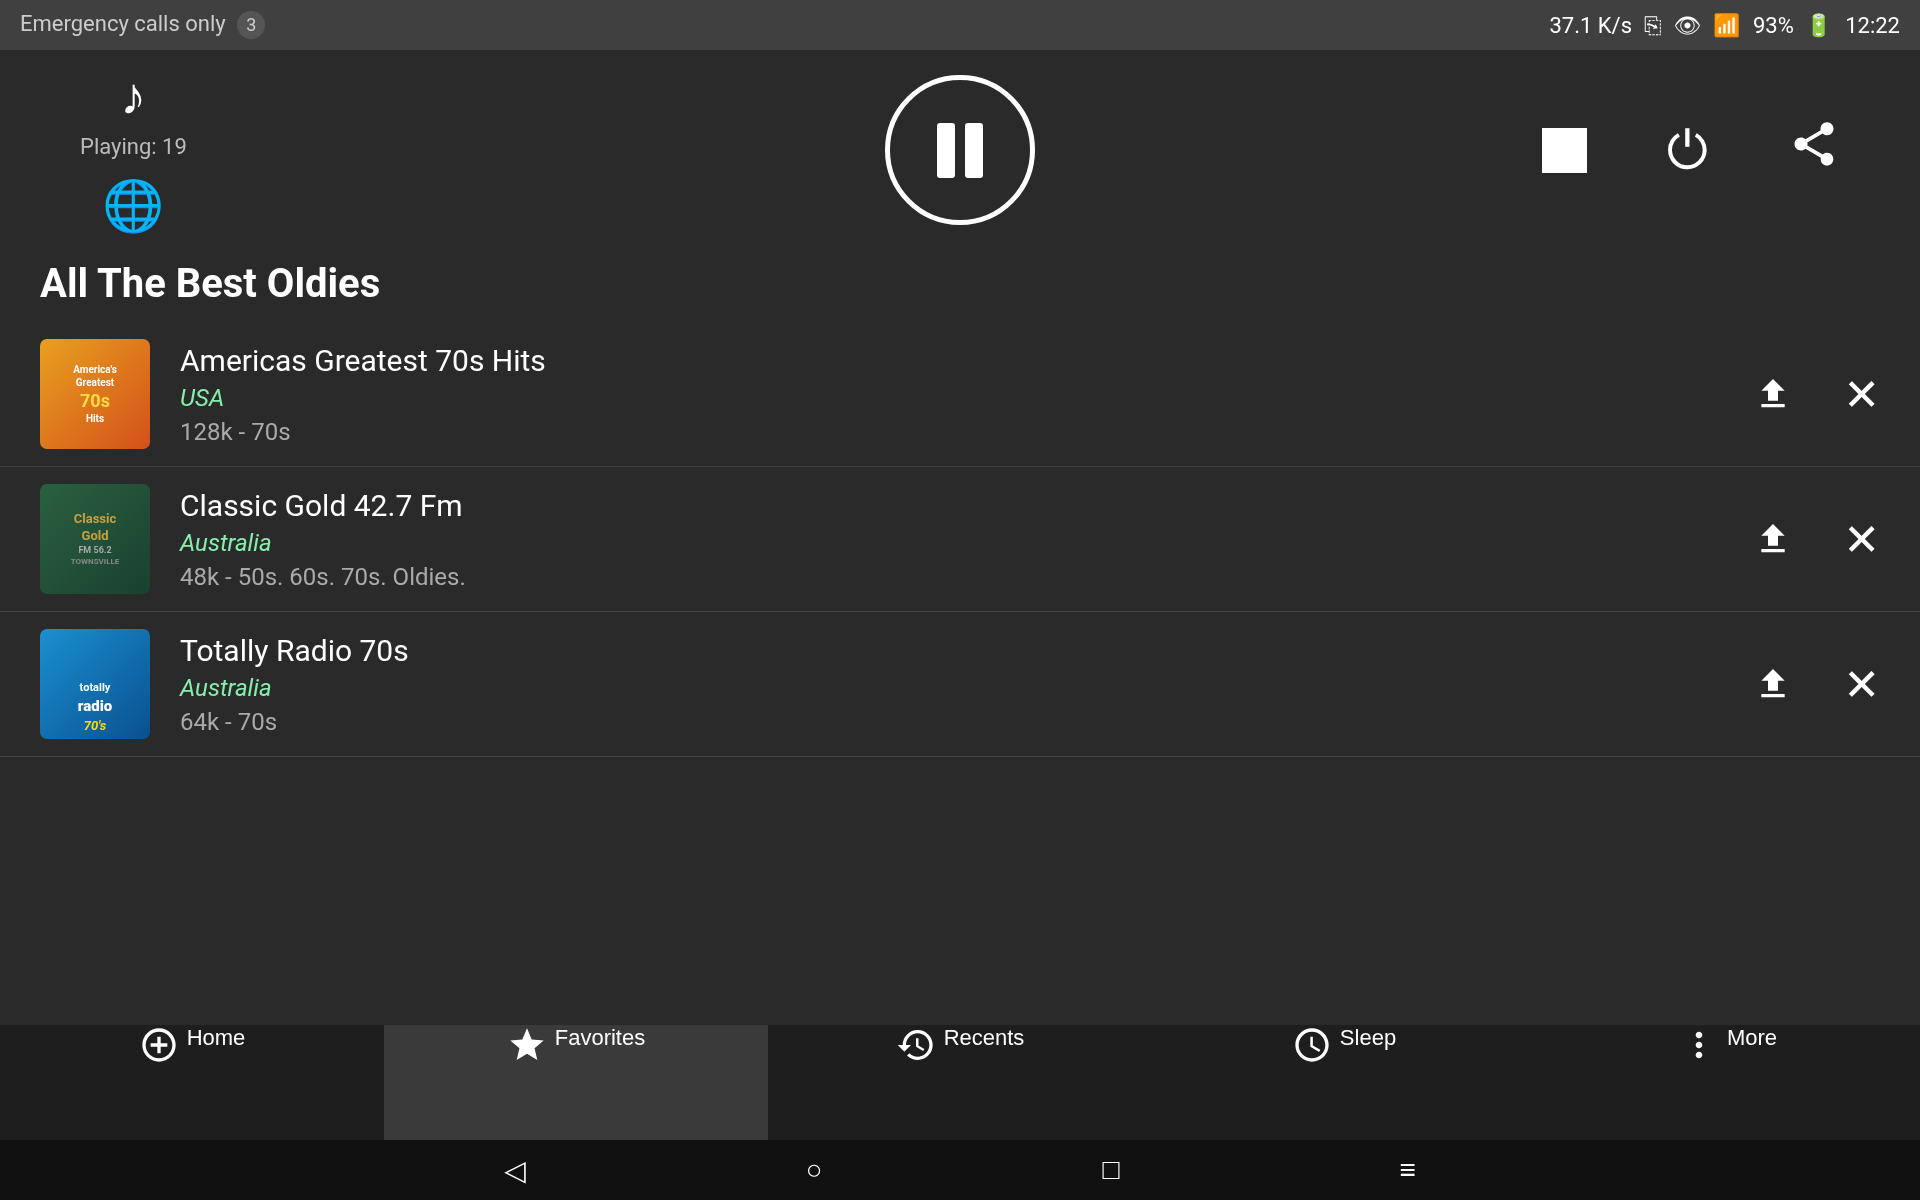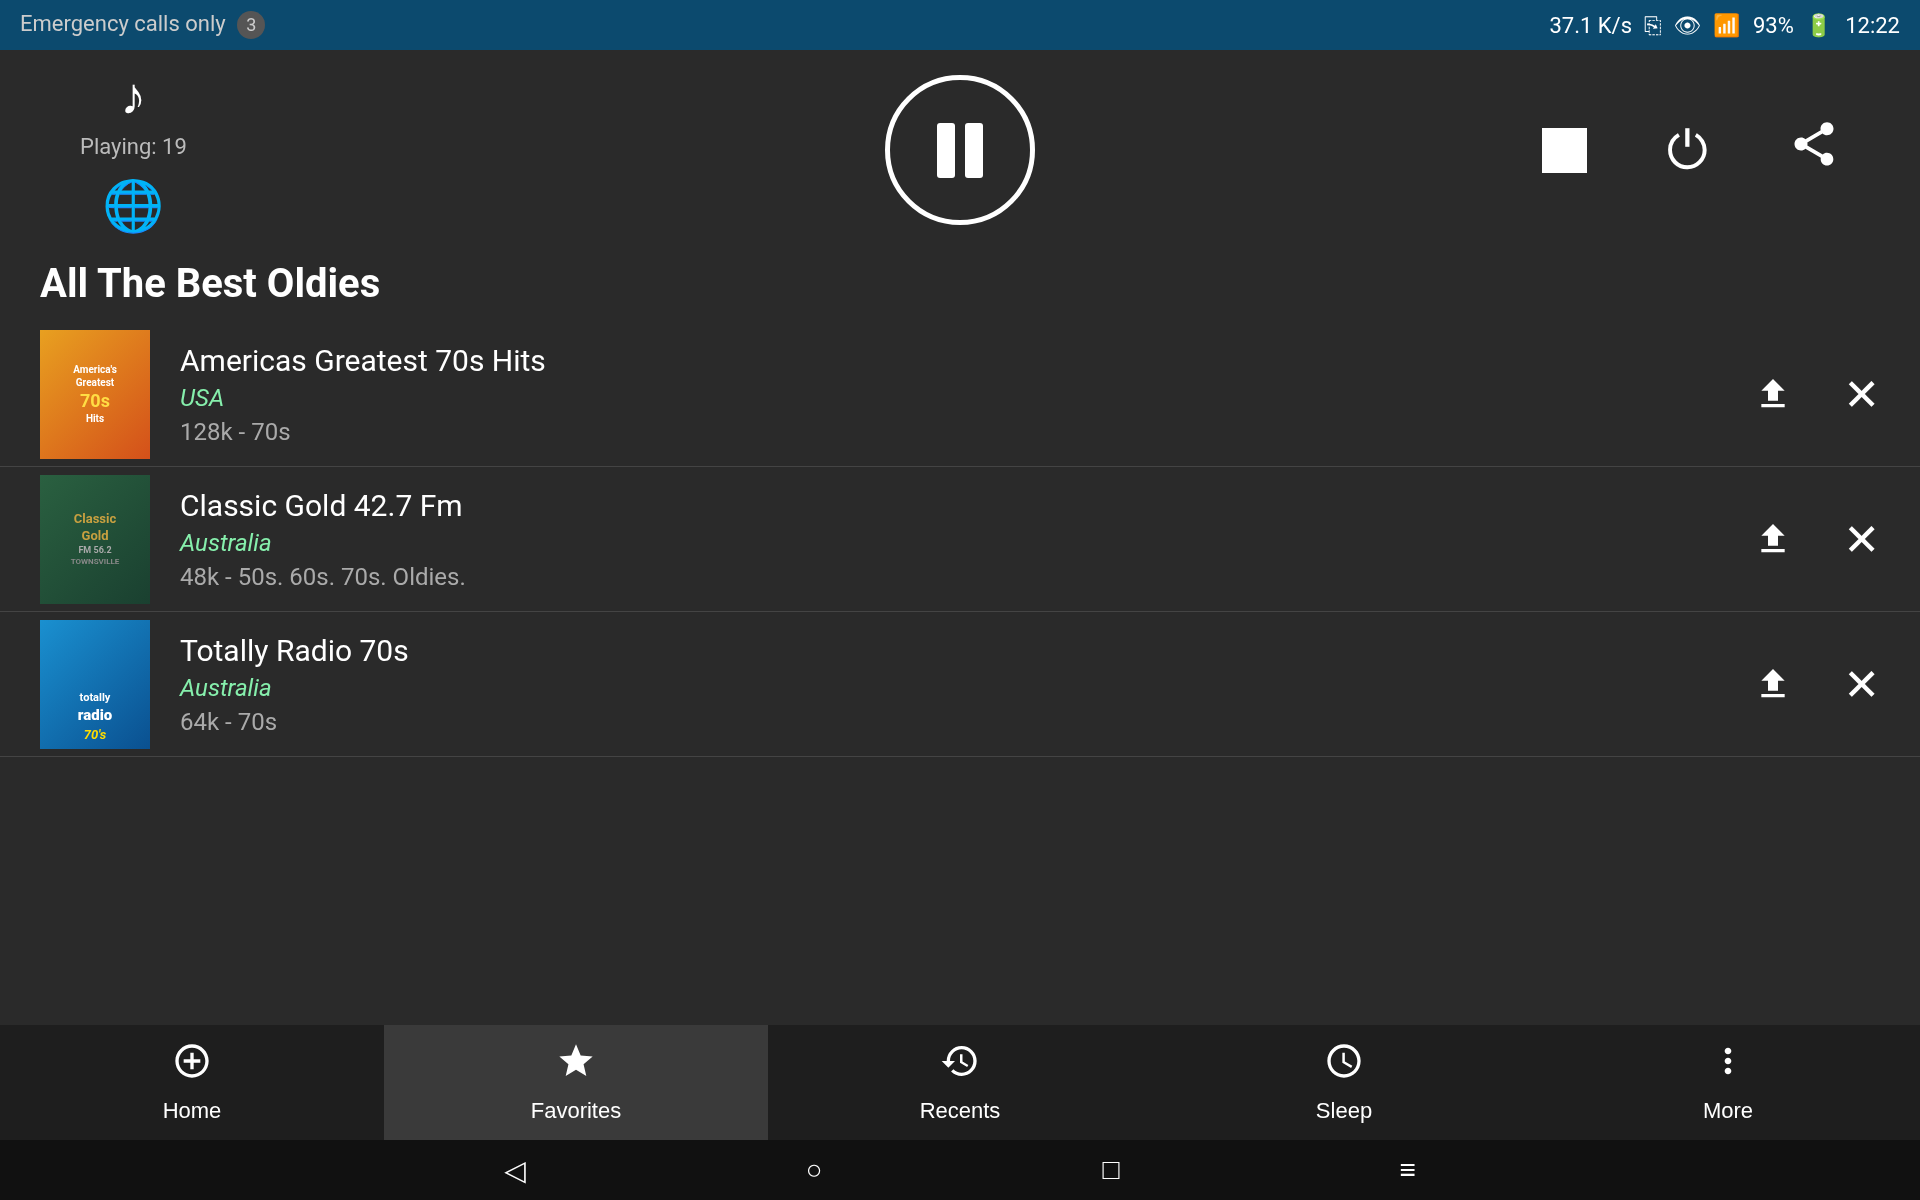--- a/index.html
+++ b/index.html
@@ -10,21 +10,21 @@
       color: #fff;
       font-family: 'Roboto', Arial, sans-serif;
       overflow: hidden;
       position: relative;
     }
 
     
     #status-bar {
       width: 100%;
       height: 50px;
-      background: #0c4a6e;
+      background: #404040;
       display: flex;
       align-items: center;
       justify-content: space-between;
       padding: 0 20px;
       font-size: 22px;
     }
     #status-left {
       color: #ccc;
       font-size: 22px;
     }
@@ -130,22 +130,22 @@
     .radio-item {
       display: flex;
       align-items: center;
       padding: 0 40px;
       height: 145px;
       border-bottom: 1px solid #444;
       gap: 30px;
     }
     .radio-logo {
       width: 110px;
-      height: 129px;
-      border-radius: 0;
+      height: 110px;
+      border-radius: 7px;
       flex-shrink: 0;
       display: flex;
       align-items: center;
       justify-content: center;
       font-size: 11px;
       font-weight: bold;
       text-align: center;
       overflow: hidden;
     }
     .logo-70s {
@@ -211,21 +211,20 @@
       bottom: 60px;
       left: 0;
       width: 100%;
       height: 115px;
       background: #1e1e1e;
       display: flex;
     }
     .nav-item {
       flex: 1;
       display: flex;
-      flex-direction: column;
       justify-content: center;
       gap: 8px;
       cursor: pointer;
       border: none;
       background: transparent;
       color: #fff;
     }
     .nav-item.active {
       background: #3a3a3a;
     }

